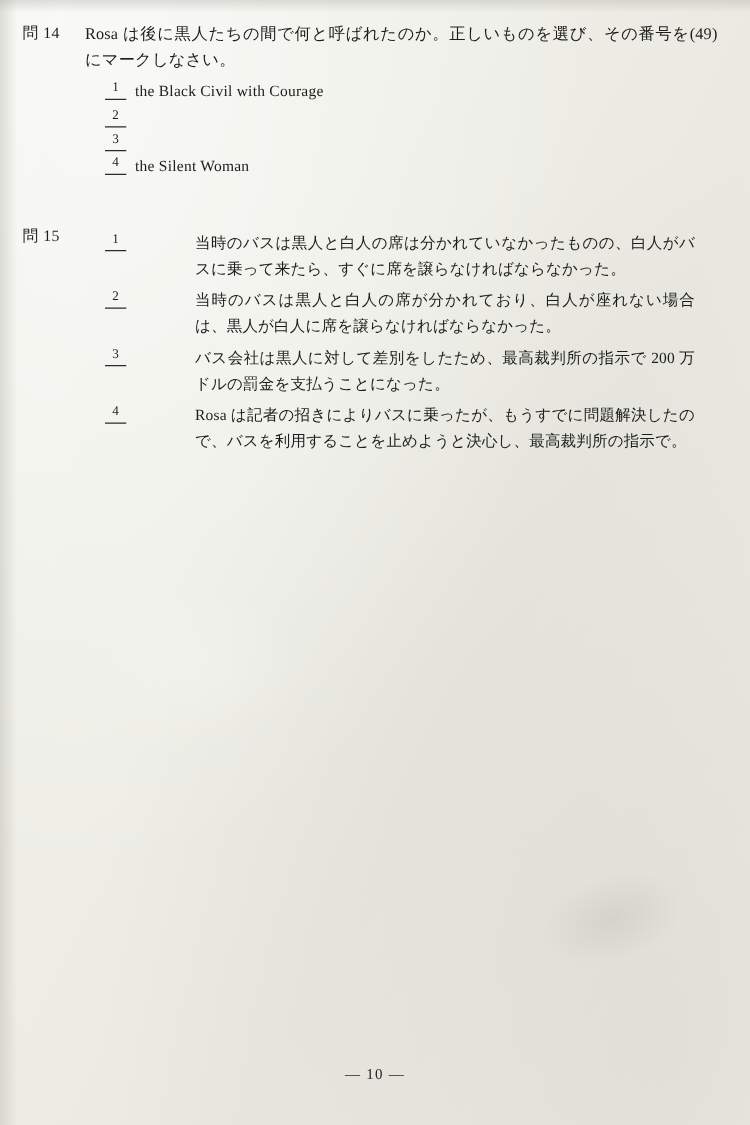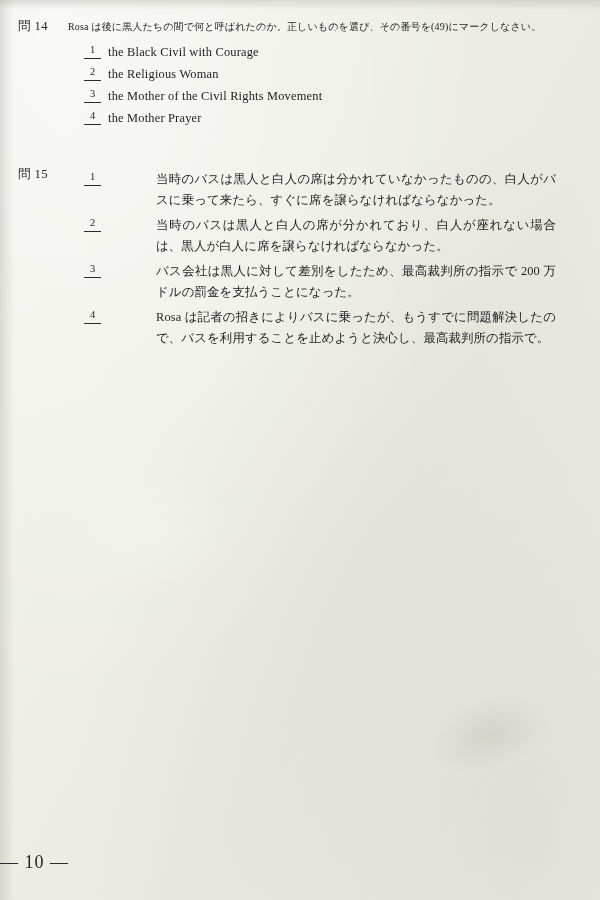--- a/index.html
+++ b/index.html
@@ -75,21 +75,21 @@
     width: 50px;
     font-size: 12.6px;
     line-height: 21px;
     letter-spacing: 0.4px;
     white-space: nowrap;
   }
   .qbody {
     flex: 1 1 auto;
   }
   .qstem {
-    font-size: 10px;
+    font-size: 13px;
     line-height: 21px;
     text-align: justify;
     text-justify: inter-character;
     letter-spacing: 0.15px;
   }
 
   
   .choices {
     margin-top: 5px;
     padding-left: 16px;
@@ -127,21 +127,22 @@
     margin-left: 48px;
   }
   .choices.ja .choice { margin-bottom: 4px; }
   .choices.ja .choice-num { line-height: 16px; }
 
   .footer {
     position: absolute;
     left: 0;
     top: 852px;
     width: 600px;
-    font-size: 18px;
+    text-align: center;
+    font-size: 12px;
     letter-spacing: 1px;
     color: #242424;
   }
 </style>
 </head>
 <body>
 
 <div class="page">
   <div class="paper"></div>
   <div class="scanline-left"></div>
@@ -155,29 +156,27 @@
       <div class="qlabel">問 14</div>
       <div class="qbody">
         <div class="qstem">Rosa は後に黒人たちの間で何と呼ばれたのか。正しいものを選び、その番号を(49)にマークしなさい。</div>
         <div class="choices en">
           <div class="choice">
             <div class="choice-num">1</div>
             <div class="choice-text-en">the Black Civil with Courage</div>
           </div>
           <div class="choice">
             <div class="choice-num">2</div>
-            <div class="choice-text-en">the Religious Woman</div>
           </div>
           <div class="choice">
             <div class="choice-num">3</div>
-            <div class="choice-text-en">the Mother of the Civil Rights Movement</div>
           </div>
           <div class="choice">
             <div class="choice-num">4</div>
-            <div class="choice-text-en">the Mother Prayer</div>
+            <div class="choice-text-en">the Silent Woman</div>
           </div>
         </div>
       </div>
     </div>
 
     <div class="qblock q15">
       <div class="qlabel">問 15</div>
       <div class="qbody">
         <div class="choices ja">
           <div class="choice">

